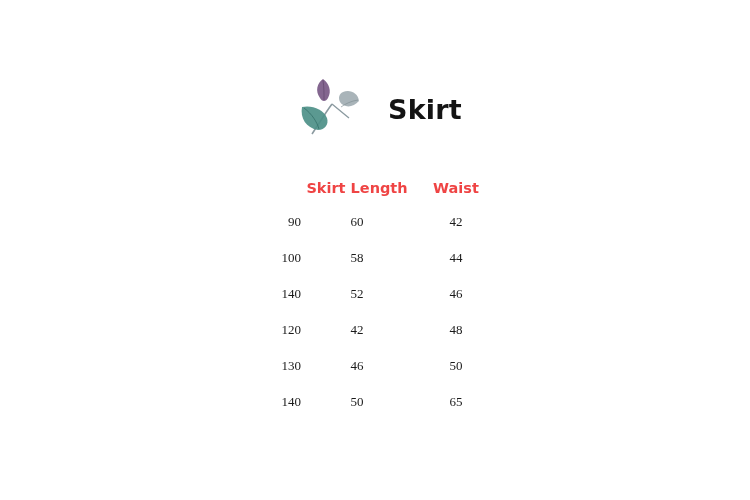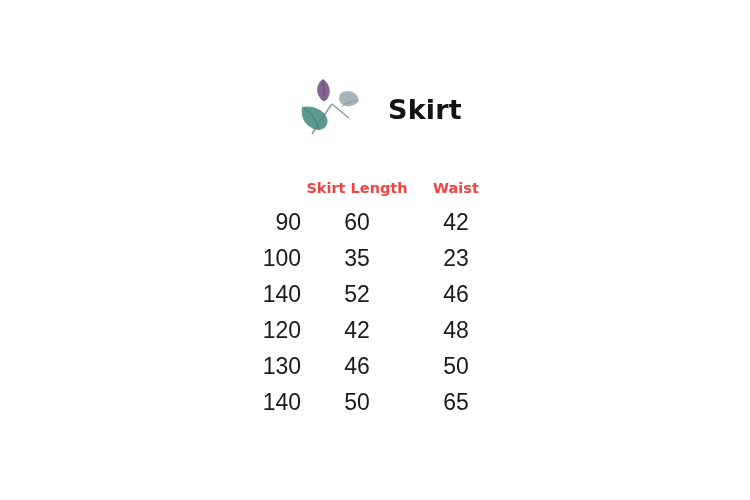--- a/index.html
+++ b/index.html
@@ -70,22 +70,22 @@
   .size-table thead th.corner {
     width: 62px;
   }
   .size-table thead th.col-length {
     width: 104px;
   }
   .size-table thead th.col-waist {
     width: 94px;
   }
   .size-table tbody td {
-    font-family: Liberation Sans, sans-serif;
-    font-size: 23px;
+    font-family: Liberation Serif, serif;
+    font-size: 13px;
     color: #1a1a1a;
     height: 36px;
   }
   .size-table tbody td.row-head {
     text-align: right;
     padding-right: 4px;
   }
 </style>
 </head>
 <body>
@@ -121,22 +121,22 @@
       </tr>
     </thead>
     <tbody>
       <tr>
         <td class="row-head">90</td>
         <td>60</td>
         <td>42</td>
       </tr>
       <tr>
         <td class="row-head">100</td>
-        <td>35</td>
-        <td>23</td>
+        <td>58</td>
+        <td>44</td>
       </tr>
       <tr>
         <td class="row-head">140</td>
         <td>52</td>
         <td>46</td>
       </tr>
       <tr>
         <td class="row-head">120</td>
         <td>42</td>
         <td>48</td>

